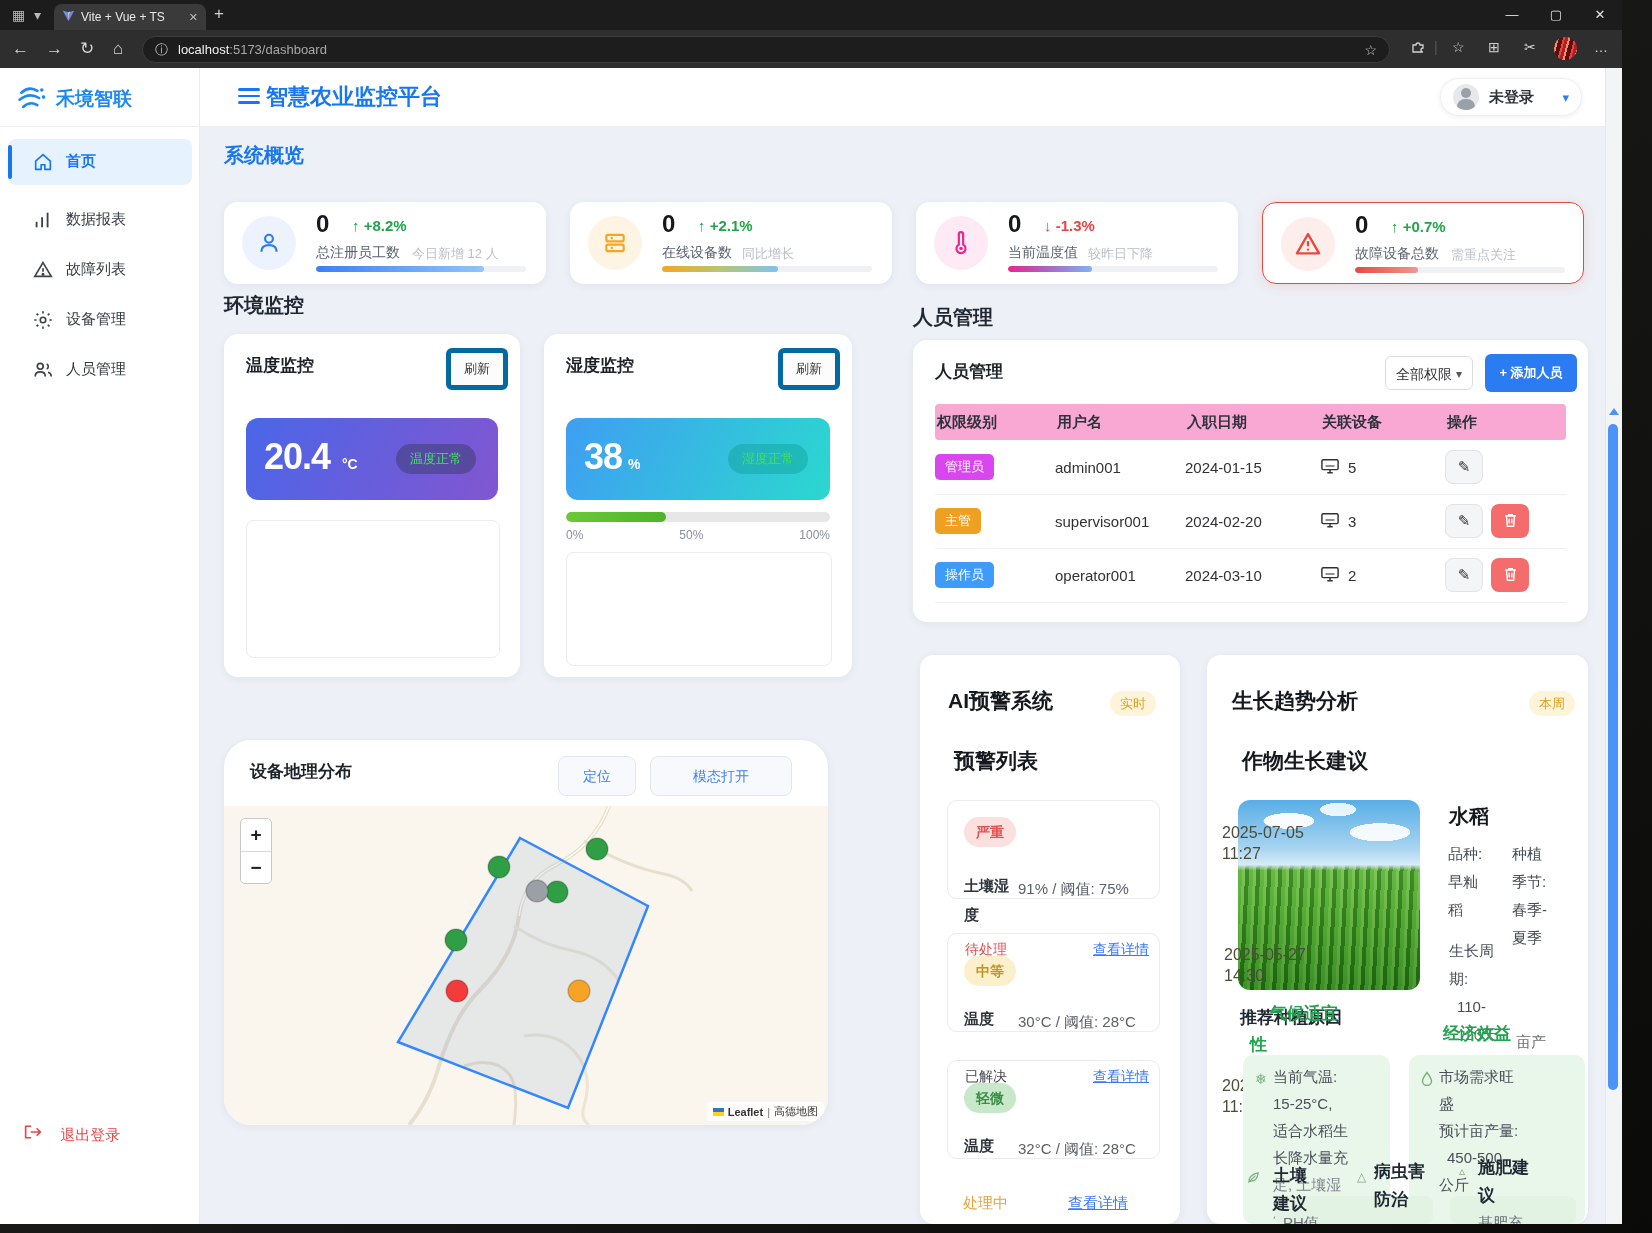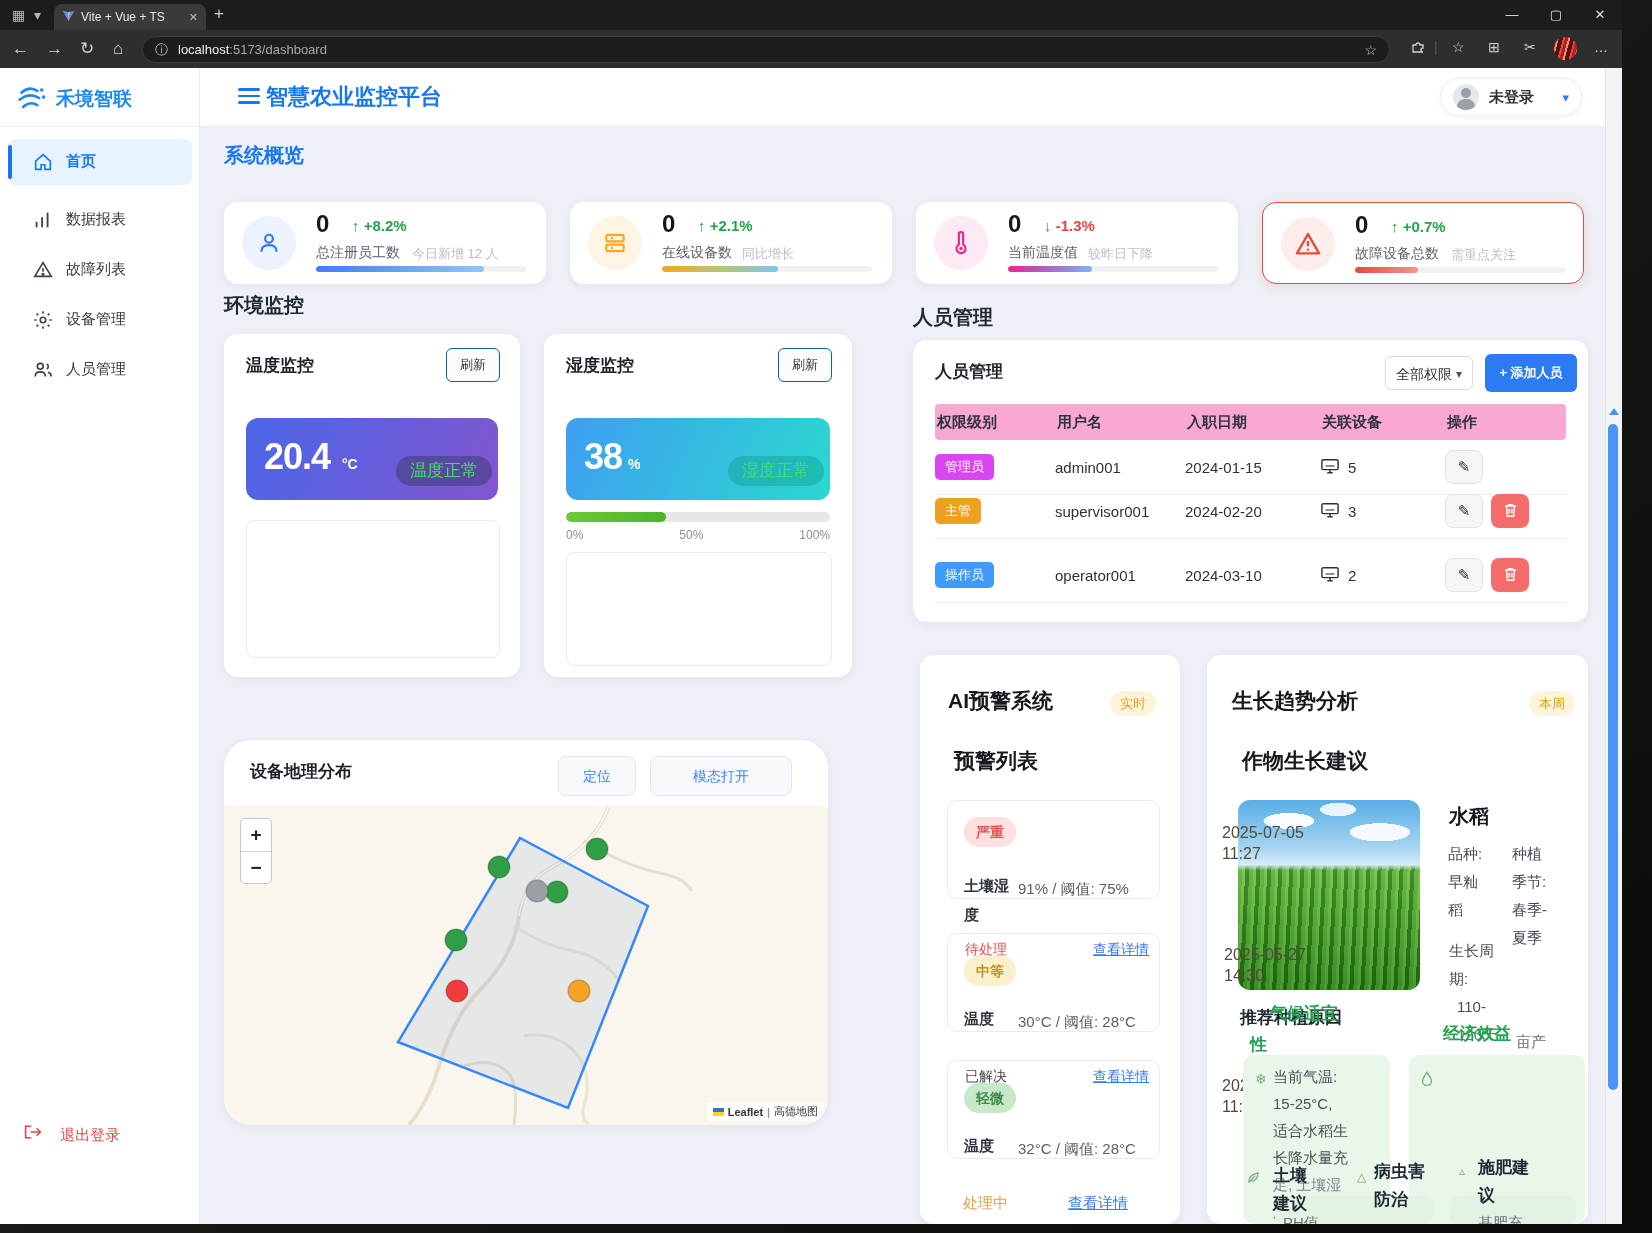--- a/index.html
+++ b/index.html
@@ -71,28 +71,28 @@
   .stat-sub{position:absolute;top:43px;font-size:13px;color:#b9bec8;}
   .stat-track{position:absolute;left:92px;top:64px;width:210px;height:6px;border-radius:3px;background:#f0f1f4;overflow:hidden;}
   .stat-fill{height:6px;border-radius:3px;}
   .g-blue{background:linear-gradient(90deg,#3d7ef5,#8fc6f8);}
   .g-orange{background:linear-gradient(90deg,#f5a623,#b7c66e,#7fc3ef);}
   .g-pink{background:linear-gradient(90deg,#e9258e,#a86ac5,#7fb3f5);}
   .g-red{background:linear-gradient(90deg,#e6493f,#f0998f);}
   
   .env-card{top:266px;height:343px;}
   .card-title{position:absolute;left:22px;top:20px;font-size:17px;font-weight:bold;color:#1d2129;}
-  .refresh-btn{position:absolute;top:14px;width:52px;height:32px;background:#fcfcfc;border:1px solid #0369a1;border-radius:6px;
+  .refresh-btn{position:absolute;top:14px;width:52px;height:32px;background:#fcfcfc;border:5px solid #0369a1;border-radius:6px;
     font-size:13px;color:#333;text-align:center;line-height:32px;box-shadow:0 1px 2px rgba(0,0,0,.05);}
   .banner{position:absolute;left:22px;top:84px;height:82px;border-radius:12px;color:#fff;}
   .banner.temp{width:252px;background:linear-gradient(115deg,#4a66e8,#8256d0);}
   .banner.hum{width:264px;background:linear-gradient(115deg,#3f9ef2,#2bd8cf);}
   .banner .b-val{position:absolute;left:18px;top:18px;font-size:36px;font-weight:bold;letter-spacing:-1px;}
   .banner .b-unit{position:absolute;top:38px;font-size:14px;font-weight:bold;}
-  .banner .b-pill{position:absolute;top:38px;height:30px;border-radius:16px;font-size:17px;color:#42e06a;line-height:30px;padding:0 14px;}
+  .banner .b-pill{position:absolute;top:26px;height:30px;border-radius:16px;font-size:13px;color:#42e06a;line-height:30px;padding:0 14px;}
   .pill-dark{background:rgba(55,58,105,.5);} .pill-teal{background:rgba(16,160,150,.45);}
   .chartbox{position:absolute;left:22px;border:1px solid #ececec;border-radius:8px;background:#fff;}
   .hbar-track{position:absolute;left:22px;top:178px;width:264px;height:10px;border-radius:5px;background:#e7e7e7;overflow:hidden;}
   .hbar-fill{height:10px;border-radius:5px;background:linear-gradient(90deg,#6cc93a,#4cb328);}
   .hticks{position:absolute;left:22px;top:194px;width:264px;display:flex;justify-content:space-between;font-size:12px;color:#8a8f98;}
   
   .staff-card{left:913px;top:272px;width:675px;height:282px;}
   .selectbox{position:absolute;left:472px;top:16px;width:88px;height:34px;border:1px solid #d9dde3;border-radius:6px;background:#fff;
     font-size:14px;color:#303133;line-height:34px;padding:0 10px;box-sizing:border-box;}
   .selectbox .sel-arrow{float:right;color:#555;font-size:12px;}
@@ -434,21 +434,21 @@
                 </svg></span>
               <span>5</span>
             </div>
           <div class="actcell">
             <span class="editbtn">
                 <span>✎</span>
               </span>
           </div>
         </div>
 
-        <div class="trow" style="top:144px;">
+        <div class="trow" style="top:154px;">
           <div><span class="rolebadge" style="background:#f0a020;">主管</span></div>
           <div>supervisor001</div>
           <div>2024-02-20</div>
           <div class="devcell">
               <span><svg width="20" height="18" viewBox="0 0 22 20" fill="none" stroke="#303133" stroke-width="1.6">
                   <rect x="2" y="3" width="18" height="11" rx="1.5"></rect>
                   <path d="M8 17.5 h6 M11 14 v3.5"></path>
                   <path d="M6 10 h10" stroke-width="1.2"></path>
                 </svg></span>
               <span>3</span>
@@ -613,20 +613,27 @@
             <div style="color:#7d828a;">度适中</div>
           </div>
         </div>
 
         <div class="greenbox" style="left:202px;width:176px;">
           <span class="gb-ic">
             <svg width="12" height="15" viewBox="0 0 12 15" fill="none" stroke="#76b37a" stroke-width="1.4">
                 <path d="M6 1.5 Q10.5 7.5 10.5 10 A4.5 4.5 0 0 1 1.5 10 Q1.5 7.5 6 1.5 Z"></path>
               </svg>
           </span>
+          <div class="gb-lines" style="width:140px;">
+            <div>市场需求旺</div>
+            <div>盛</div>
+            <div>预计亩产量:</div>
+            <div style="padding-left:8px;">450-500</div>
+            <div>公斤</div>
+          </div>
         </div>
 
         <div class="subbox" style="left:68px;width:92px;"></div>
         <div class="subbox" style="left:143px;width:83px;"></div>
         <div class="subbox" style="left:243px;width:126px;"></div>
 
         <span class="tiny-ic" style="left:40px;top:516px;">
           <svg width="13" height="13" viewBox="0 0 14 14" fill="none" stroke="#7fae82" stroke-width="1.3">
               <path d="M2 12 Q2 4 12 2 Q11 11 4 11 Z"></path>
               <path d="M3 11 L9 5"></path>

